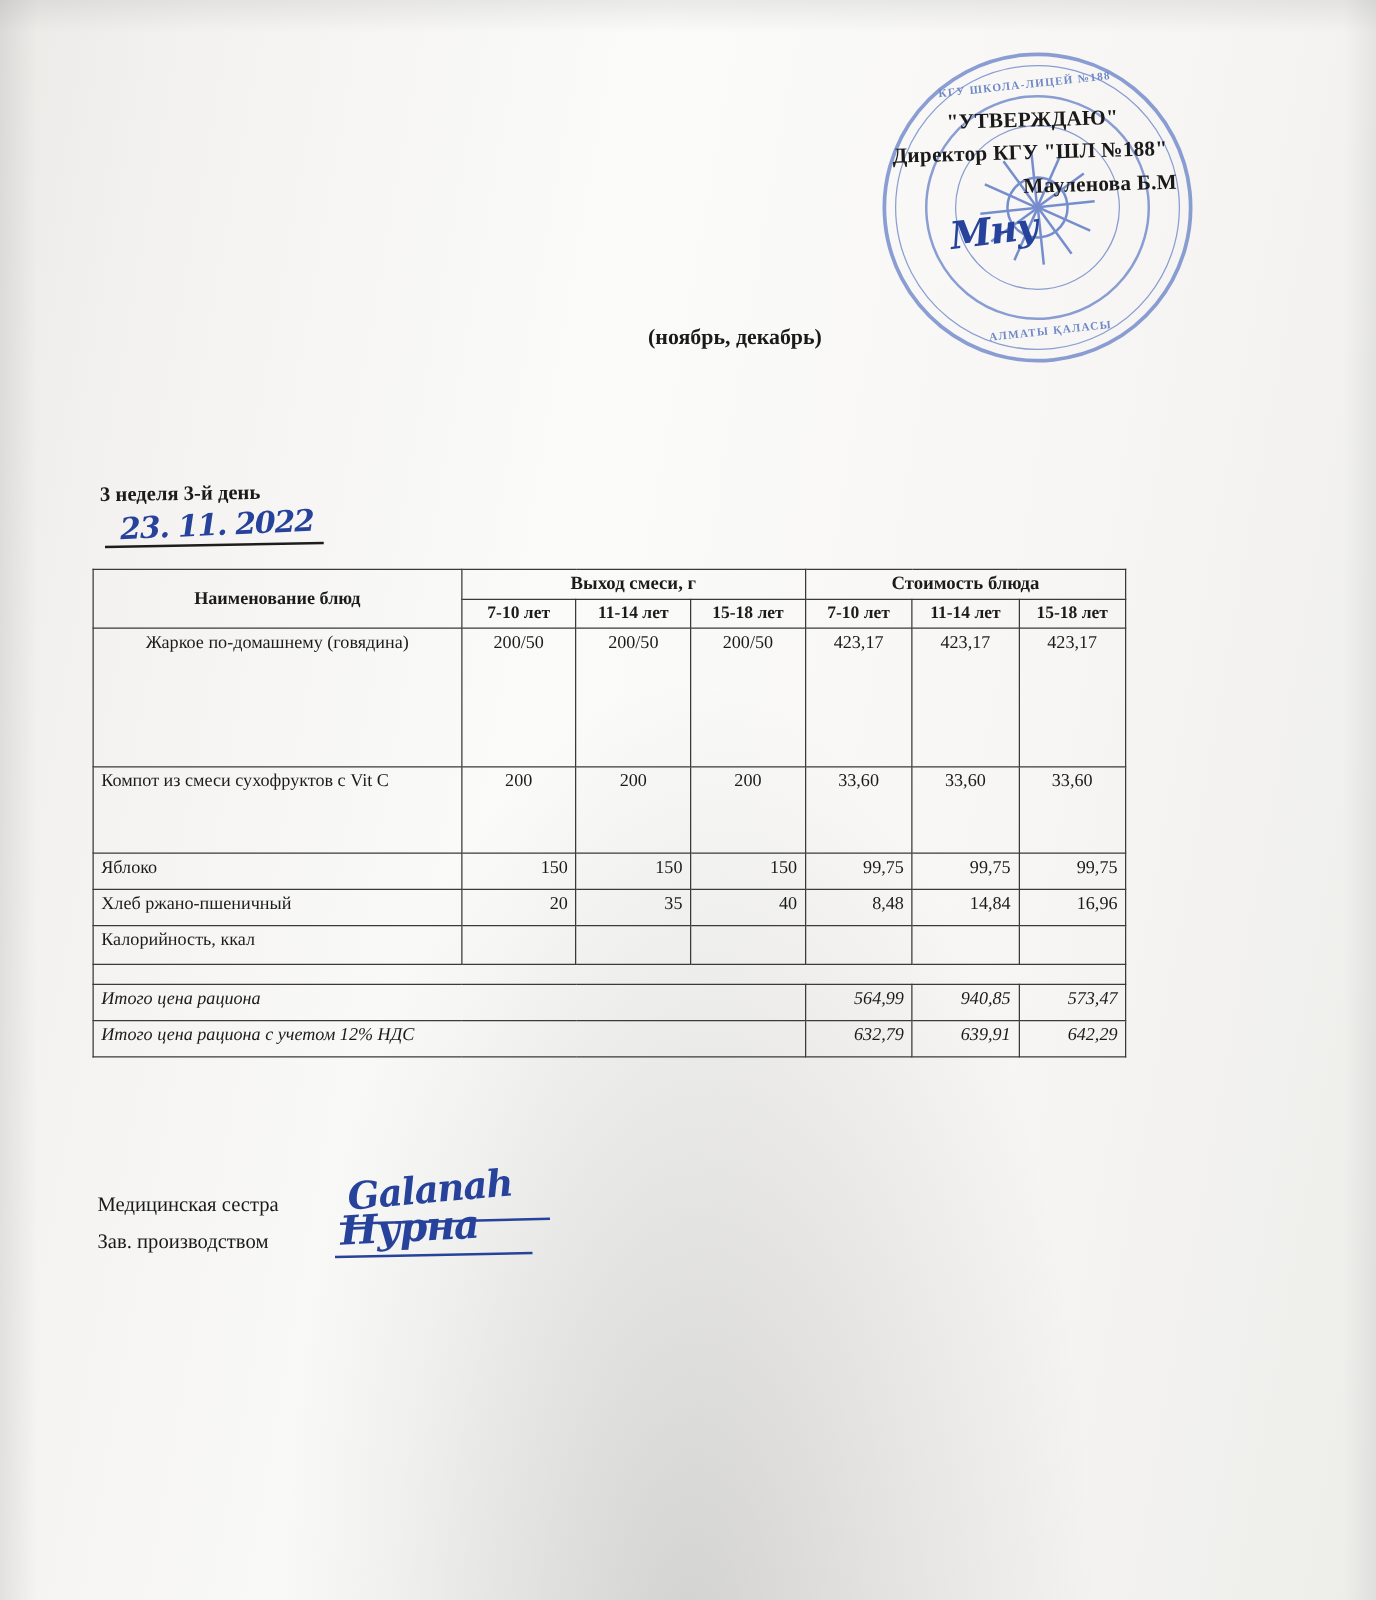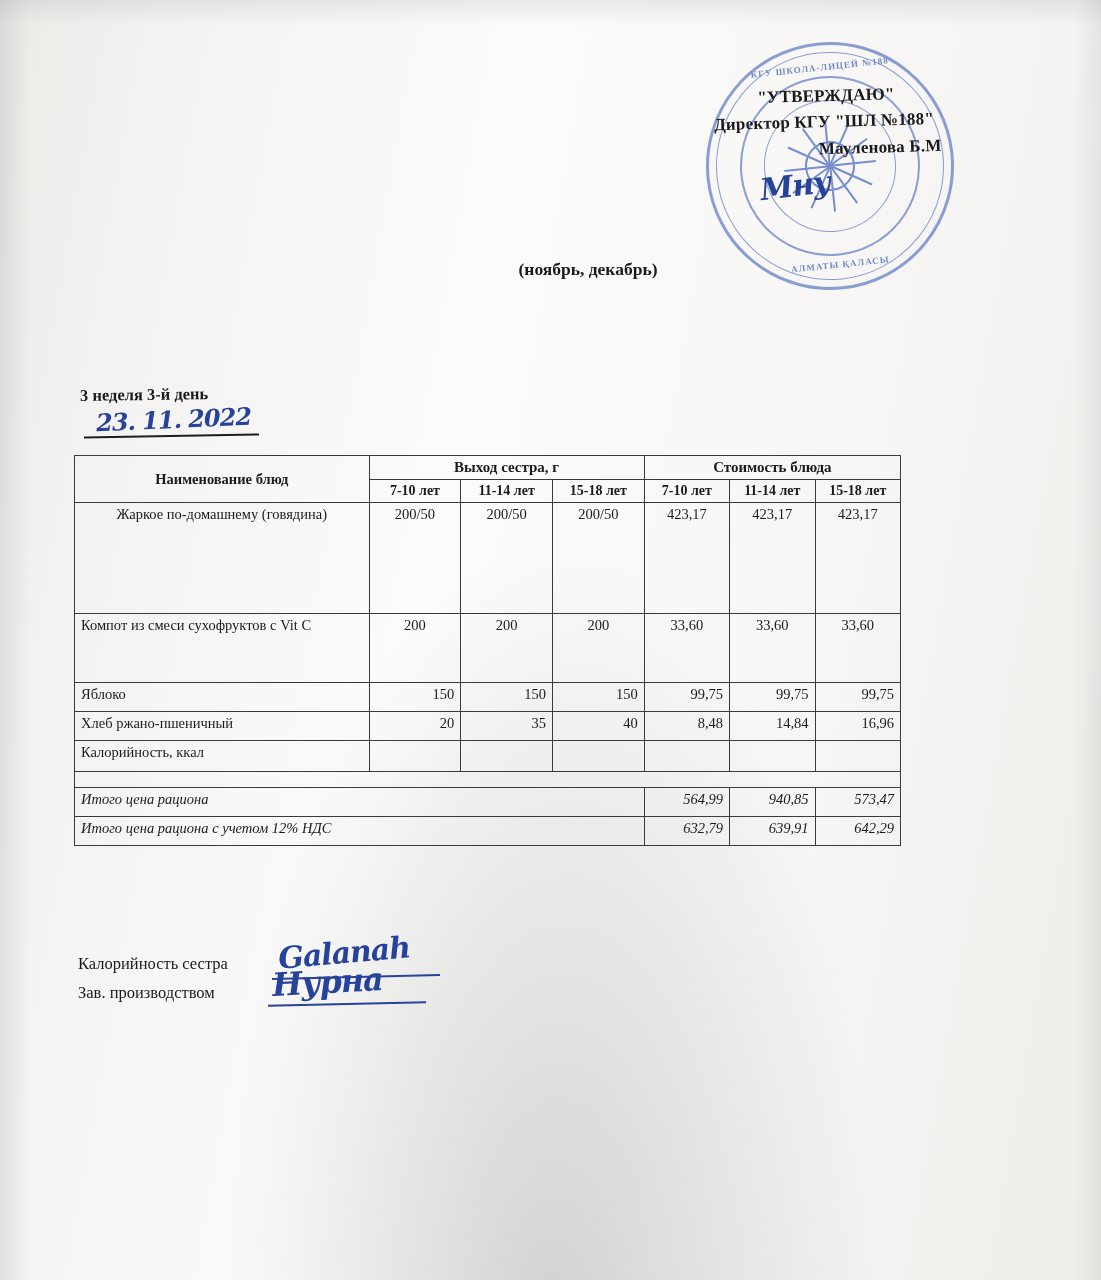--- a/index.html
+++ b/index.html
@@ -274,21 +274,21 @@
   </div>
 
   <div class="week-label">3 неделя 3-й день</div>
   <div class="date-hand sig">23. 11. 2022</div>
   <div class="date-underline"></div>
 
   <table class="menu">
     <thead>
       <tr>
         <th class="c-name" rowspan="2">Наименование блюд</th>
-        <th class="hdr-group" colspan="3">Выход сестра, г</th>
+        <th class="hdr-group" colspan="3">Выход смеси, г</th>
         <th class="hdr-group" colspan="3">Стоимость блюда</th>
       </tr>
       <tr>
         <th class="num-w hdr-age">7-10 лет</th>
         <th class="num-w hdr-age">11-14 лет</th>
         <th class="num-w hdr-age">15-18 лет</th>
         <th class="num hdr-age">7-10 лет</th>
         <th class="num hdr-age">11-14 лет</th>
         <th class="num hdr-age">15-18 лет</th>
       </tr>
@@ -351,21 +351,21 @@
       <tr class="totals">
         <td class="c-name" colspan="4">Итого цена рациона с учетом 12% НДС</td>
         <td class="num t-right">632,79</td>
         <td class="num t-right">639,91</td>
         <td class="num t-right">642,29</td>
       </tr>
     </tbody>
   </table>
 
   <div class="bottom-block">
-    <div>Калорийность сестра</div>
+    <div>Медицинская сестра</div>
     <div>Зав. производством</div>
   </div>
   <div class="sig sig-nurse">Galanah</div>
   <div class="sig sig-prod">Нурна</div>
   <div class="sig-line-1"></div>
   <div class="sig-line-2"></div>
 
 </div>
 
 </body></html>

